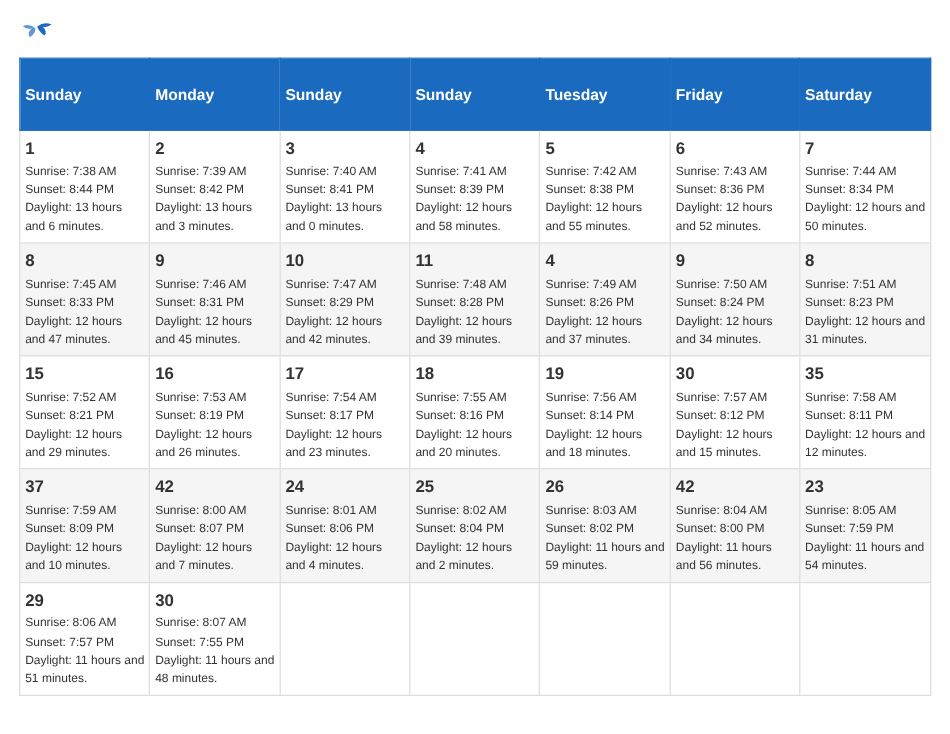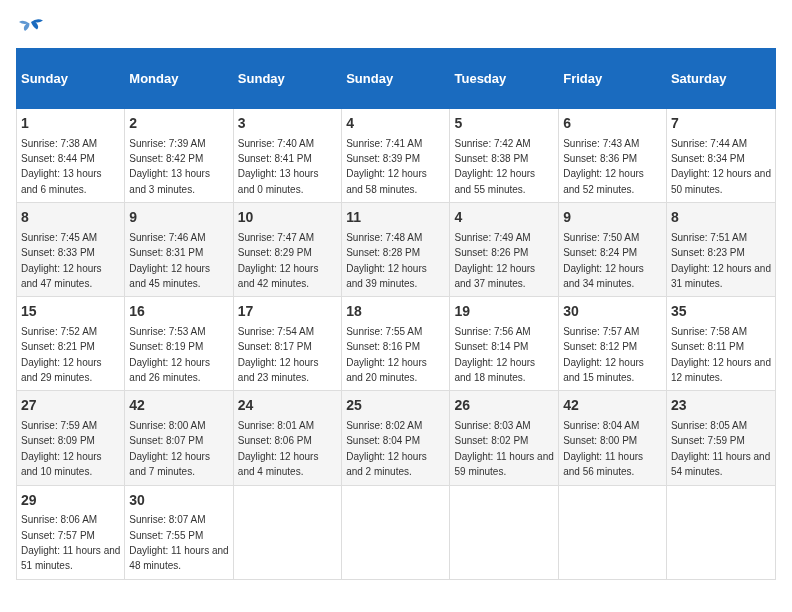--- a/index.html
+++ b/index.html
@@ -206,21 +206,21 @@
         <span class="day-number">30</span>
         <span class="day-info">Sunrise: 7:57 AM<br>Sunset: 8:12 PM<br>Daylight: 12 hours and 15 minutes.</span>
       </td>
         <td>
         <span class="day-number">35</span>
         <span class="day-info">Sunrise: 7:58 AM<br>Sunset: 8:11 PM<br>Daylight: 12 hours and 12 minutes.</span>
       </td>
       </tr>
       <tr>
         <td>
-        <span class="day-number">27</span>
+        <span class="day-number">37</span>
         <span class="day-info">Sunrise: 7:59 AM<br>Sunset: 8:09 PM<br>Daylight: 12 hours and 10 minutes.</span>
       </td>
         <td>
         <span class="day-number">42</span>
         <span class="day-info">Sunrise: 8:00 AM<br>Sunset: 8:07 PM<br>Daylight: 12 hours and 7 minutes.</span>
       </td>
         <td>
         <span class="day-number">24</span>
         <span class="day-info">Sunrise: 8:01 AM<br>Sunset: 8:06 PM<br>Daylight: 12 hours and 4 minutes.</span>
       </td>

